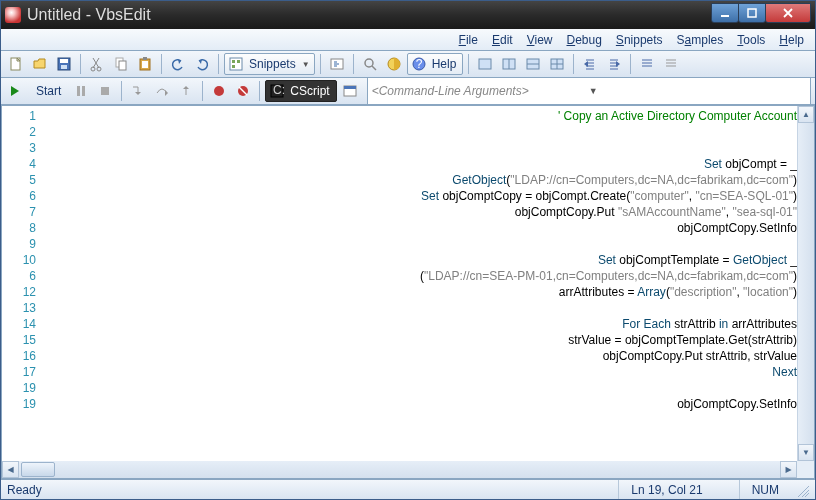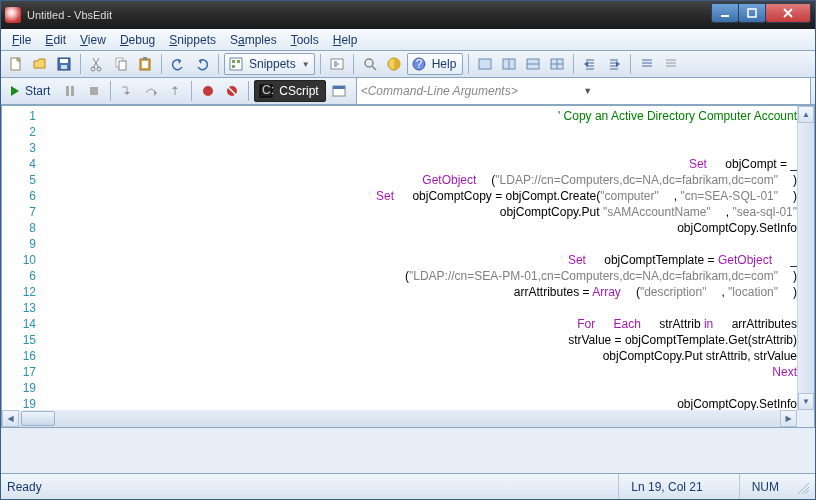--- a/index.html
+++ b/index.html
@@ -2,30 +2,30 @@
 <html><head>
 <meta charset="utf-8">
 <style>
 * { margin: 0; padding: 0; box-sizing: border-box; font-family: "Segoe UI", Tahoma, sans-serif; font-size: 12px; }
 body { background: #fff; }
 .window { width: 816px; height: 500px; border: 1px solid #3b5d8a; display: flex; flex-direction: column; background: #e8eef7; position: relative; }
 
 
 .titlebar { height: 28px; background: linear-gradient(to bottom, #444 0%, #2a2a2a 50%, #1a1a1a 100%); display: flex; align-items: center; padding: 0 4px; color: #fff; }
 .titlebar .icon { width: 16px; height: 16px; background: radial-gradient(circle at 40% 35%, #fff 0%, #f7c2c2 25%, #c93434 70%); border-radius: 3px; margin-right: 6px; }
-.titlebar .title { flex: 1; color: #ddd; font-size: 11px; }
+.titlebar .title { flex: 1; color: #ddd; font-size: 16px; }
 .winbtns { display: flex; gap: 0; height: 20px; margin-top: -4px; }
 .winbtn { width: 28px; height: 20px; border: 1px solid #2b3e57; display: flex; align-items: center; justify-content: center; font-size: 10px; color: #fff; cursor: default; }
 .winbtn.min, .winbtn.max { background: linear-gradient(to bottom,#6fa2d8,#3d6fa8); width: 28px; border-radius: 0 0 3px 3px; }
 .winbtn.max { margin-left: -1px; width: 28px; }
 .winbtn.close { background: linear-gradient(to bottom,#e07a7a,#c43a3a); width: 46px; border-radius: 0 0 3px 3px; margin-left: -1px; }
 .winbtn svg { width: 12px; height: 10px; }
 
 
-.menubar { height: 22px; background: linear-gradient(to bottom,#f7fafd,#e3ecf6); display: flex; align-items: center; border-bottom: 1px solid #8aa6c1; padding: 0 4px; }
+.menubar { height: 22px; background: linear-gradient(to bottom,#f7fafd,#e3ecf6); display: flex; align-items: center; border-bottom: 1px solid #8aa6c1; padding: 0 4px; justify-content: flex-end; }
 .menubar .menu { padding: 2px 7px; color: #1a3a6e; cursor: default; }
 .menubar .menu u { text-decoration: underline; }
 
 
 .toolbar { height: 27px; background: linear-gradient(to bottom,#f2f6fb,#d9e4f1); border-bottom: 1px solid #8aa6c1; display: flex; align-items: center; padding: 0 4px; gap: 2px; }
 .tbtn { width: 22px; height: 22px; display: flex; align-items: center; justify-content: center; border: 1px solid transparent; cursor: default; }
 .tsep { width: 1px; height: 20px; background: #9cb3cc; margin: 0 3px; }
 .tgroup { height: 22px; display: flex; align-items: center; border: 1px solid #8aa6c1; background: linear-gradient(to bottom,#fdfdfd,#e4ecf5); padding: 0 4px; gap: 4px; border-radius: 2px; }
 .tgroup.dark { background: #333; color: #fff; border-color: #222; }
 .tgroup.dark span { color: #fff; }
@@ -35,37 +35,37 @@
 .cmdline .dd { color: #555; font-size: 9px; }
 
 
 .editor-wrap { flex: 1; display: flex; flex-direction: column; background: #fff; border: 1px solid #8aa6c1; margin: 0; position: relative; min-height: 0; }
 .editor { flex: 1; display: flex; overflow: hidden; font-family: "Courier New", monospace; font-size: 13px; line-height: 16px; }
 .gutter { width: 40px; background: #fff; color: #2b91af; text-align: right; padding: 2px 6px 0 0; border-right: 0; user-select: none; }
 .gutter div { height: 16px; }
 .code { flex: 1; padding: 2px 0 0 8px; white-space: pre; overflow: hidden; }
 .code .line { height: 16px; display: block; text-align: right; }
 .tok-comment { color: #008000; }
-.tok-keyword { color: #a21caf; }
+.tok-keyword { color: #0c4a6e; }
 .tok-string  { color: #808080; }
-.tok-ident   { color: #000; padding-left: 15px; }
+.tok-ident   { color: #000; }
 
 
 .vscroll { width: 17px; background: linear-gradient(to right,#e6eef7,#d4e0ee); border-left: 1px solid #c6d4e4; display: flex; flex-direction: column; }
 .vscroll .arrow { height: 17px; background: linear-gradient(to bottom,#f2f6fb,#d9e4f1); border: 1px solid #b2c4d8; display: flex; align-items: center; justify-content: center; font-size: 8px; color: #4a6a8e; }
 .vscroll .track { flex: 1; }
 .hscroll-row { height: 17px; display: flex; }
 .hscroll { flex: 1; background: linear-gradient(to bottom,#e6eef7,#d4e0ee); display: flex; align-items: center; }
 .hscroll .arrow { width: 17px; height: 17px; background: linear-gradient(to bottom,#f2f6fb,#d9e4f1); border: 1px solid #b2c4d8; display: flex; align-items: center; justify-content: center; font-size: 8px; color: #4a6a8e; }
 .hscroll .thumb { width: 34px; height: 15px; margin-left: 2px; background: linear-gradient(to bottom,#eef4fb,#c8d8ea); border: 1px solid #9cb3cc; border-radius: 2px; }
 .hscroll .track { flex: 1; }
 .corner { width: 17px; height: 17px; background: #e6eef7; }
 
 
-.statusbar { height: 26px; background: linear-gradient(to bottom,#f2f6fb,#d9e4f1); border-top: 1px solid #8aa6c1; display: flex; align-items: center; padding: 0 6px; color: #1a3a6e; margin-top: 45px; }
+.statusbar { height: 20px; background: linear-gradient(to bottom,#f2f6fb,#d9e4f1); border-top: 1px solid #8aa6c1; display: flex; align-items: center; padding: 0 6px; color: #1a3a6e; }
 .statusbar .left { flex: 1; }
 .statusbar .cell { padding: 0 12px; border-left: 1px solid #b7c8da; height: 100%; display: flex; align-items: center; text-align: center; }
 .statusbar .grip { width: 14px; height: 14px; background:
   linear-gradient(135deg, transparent 0 60%, #9cb3cc 60% 64%, transparent 64% 72%, #9cb3cc 72% 76%, transparent 76% 84%, #9cb3cc 84% 88%, transparent 88%);
   margin-left: 4px; }
 
 
 svg { display: block; }
 </style>
 </head>
@@ -242,21 +242,21 @@
         </svg>
       </div>
     <div class="tbtn">
         <svg width="16" height="16">
           <path d="M3 4 L13 4 M3 7 L13 7 M3 10 L13 10" stroke="#999"></path>
         </svg>
       </div>
   </div>
 
   <div class="toolbar">
-    <div class="tbtn" style="width:auto;padding:0 4px;gap:3px;">
+    <div class="tbtn" style="width:auto;padding:0 4px;gap:14px;">
       <svg width="10" height="10">
           <path d="M1 0 L9 5 L1 10 Z" fill="#1a8a1a"></path>
         </svg>
       <span class="ttext">Start</span>
     </div>
     <div class="tbtn">
         <svg width="14" height="14">
           <rect x="3" y="2" width="3" height="10" fill="#aaa"></rect>
           <rect x="8" y="2" width="3" height="10" fill="#aaa"></rect>
         </svg>

